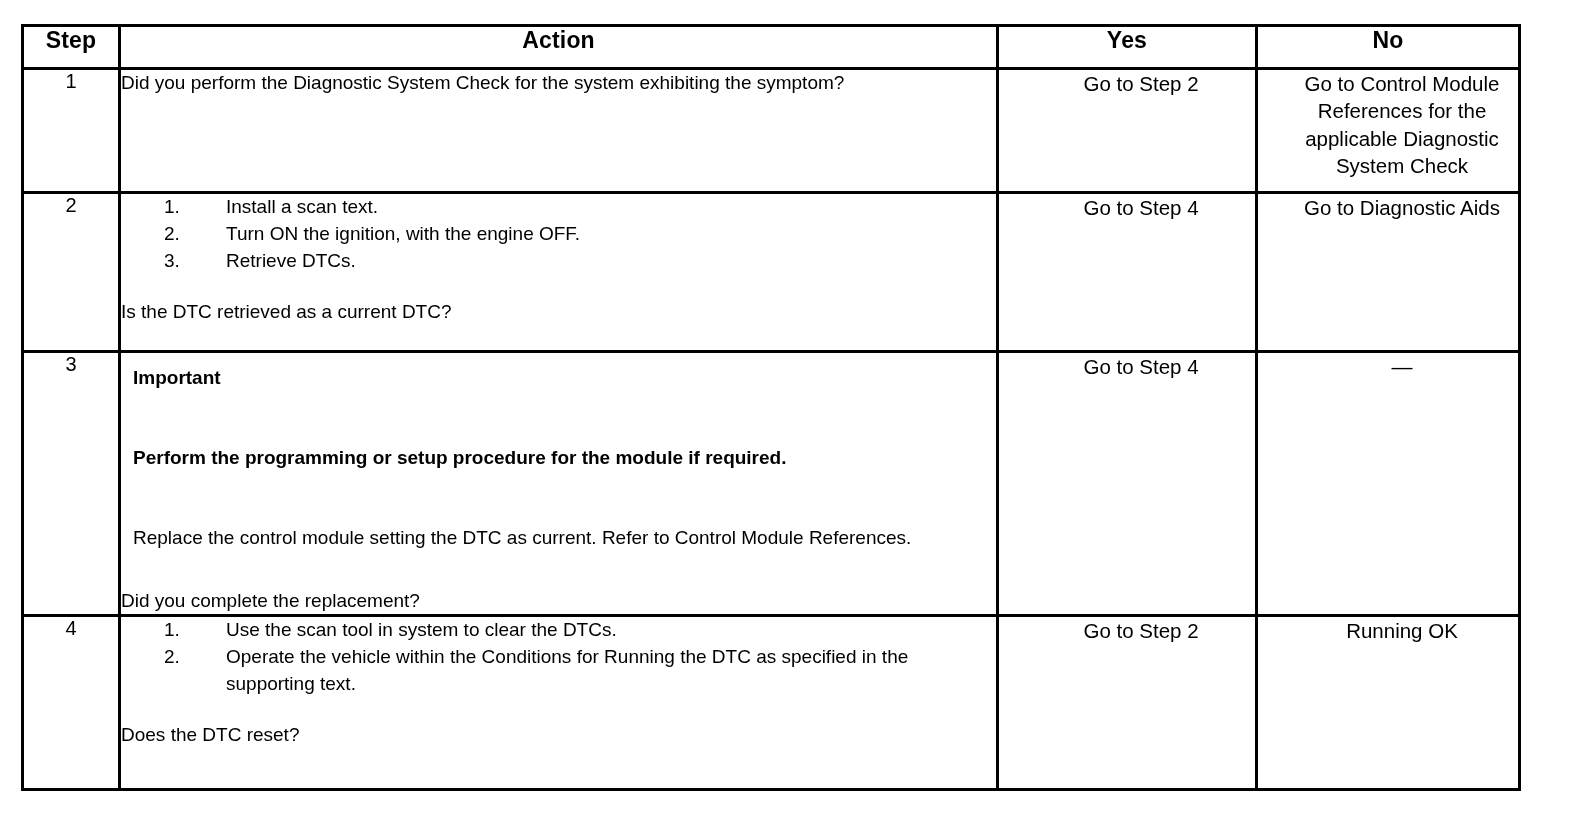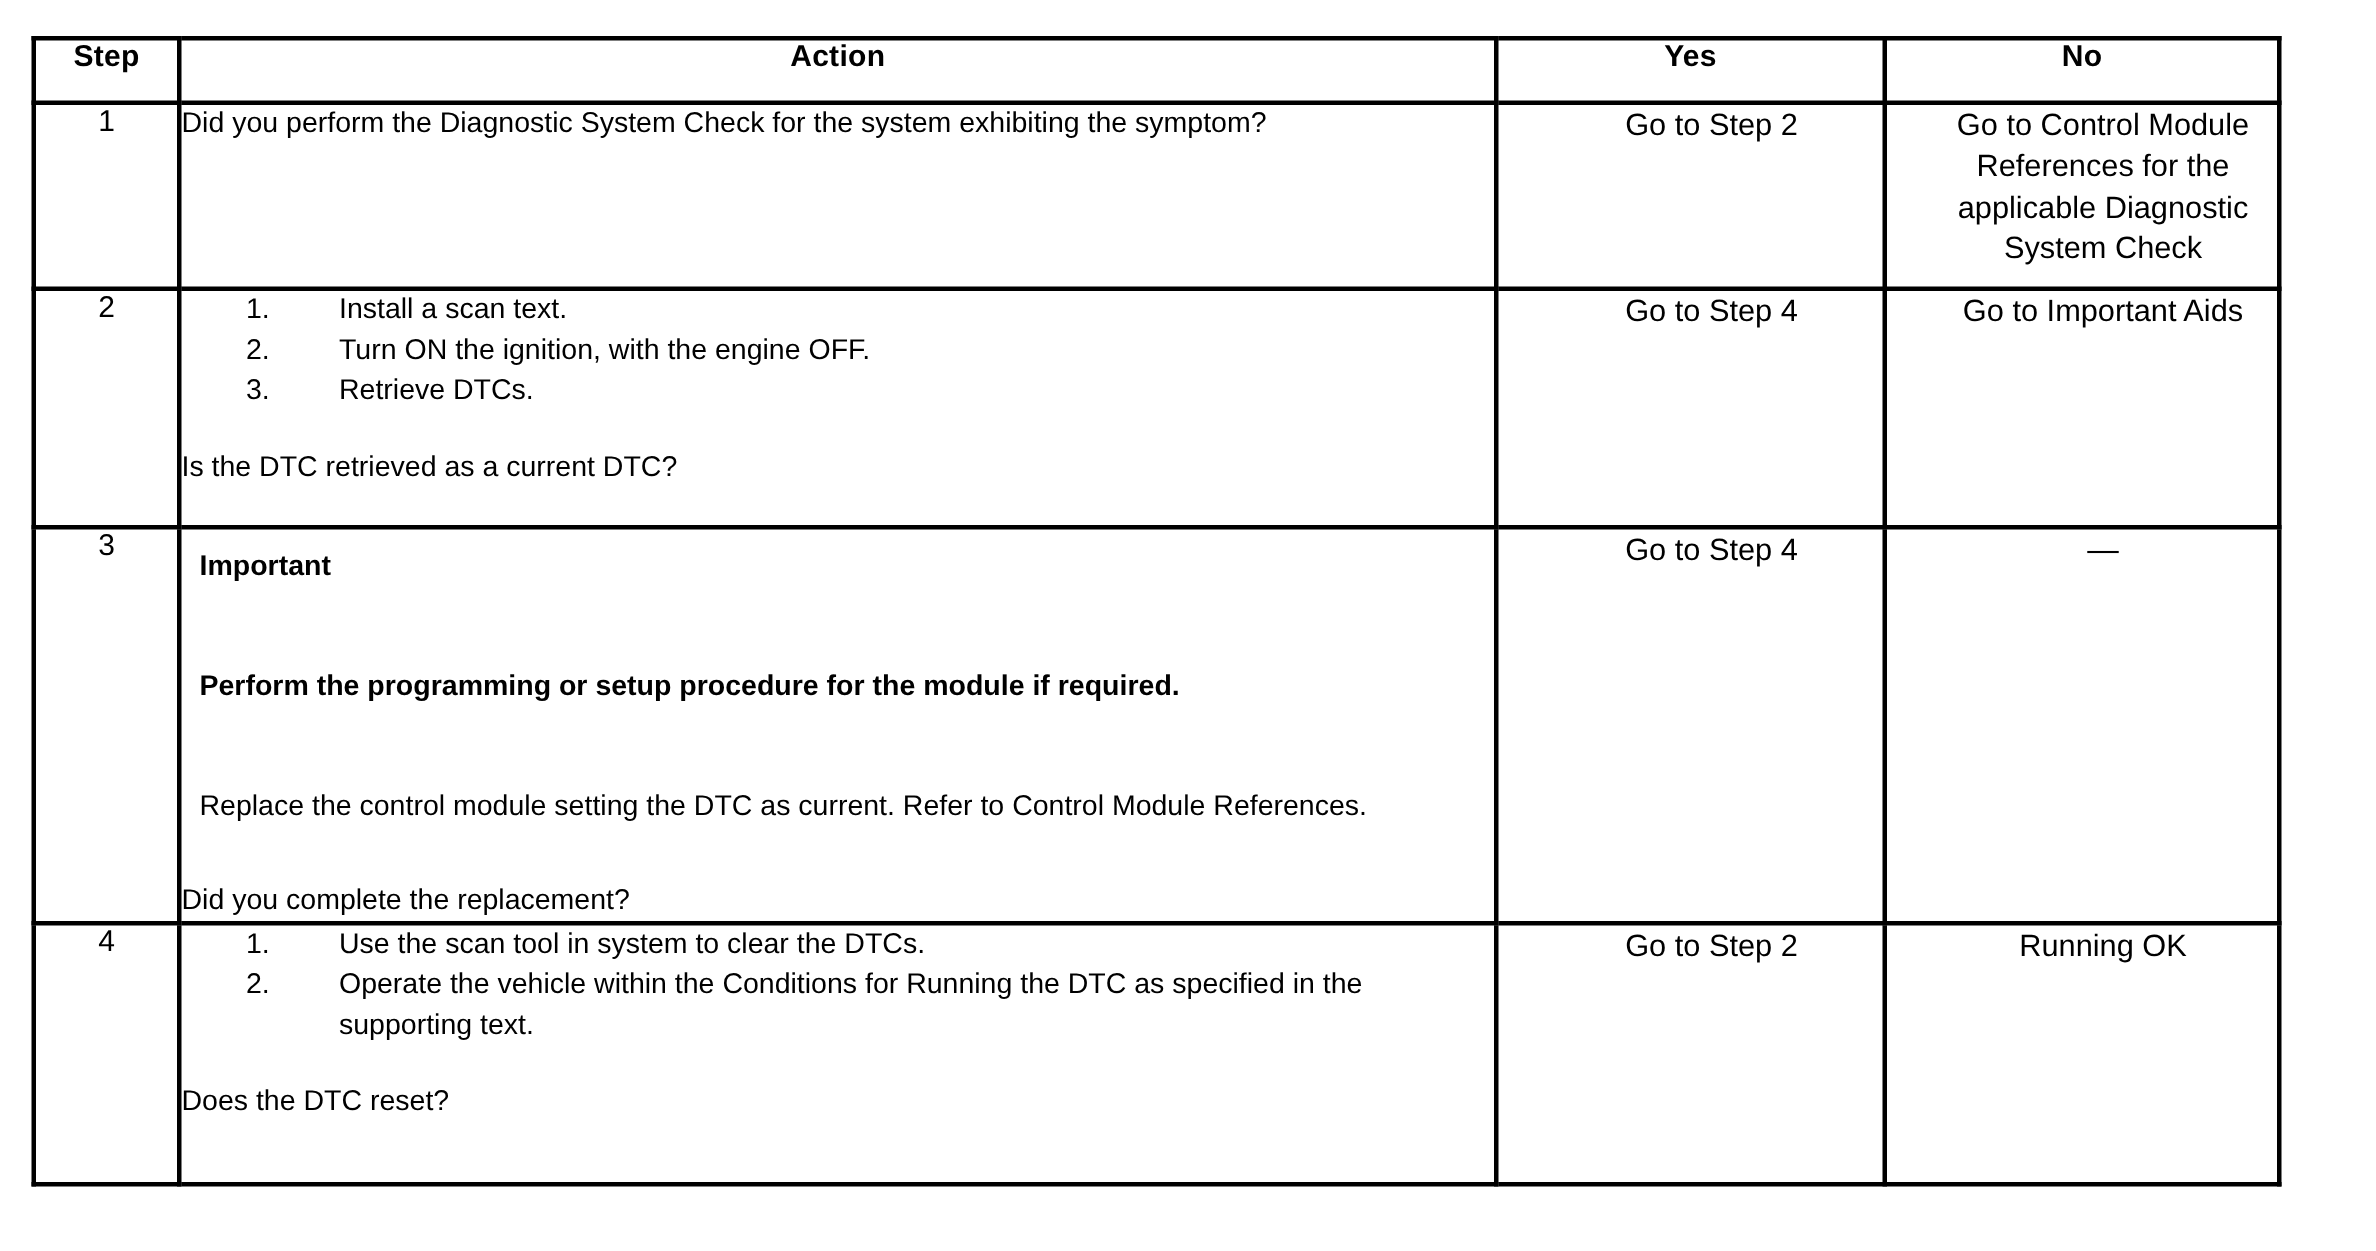--- a/index.html
+++ b/index.html
@@ -45,21 +45,21 @@
   col.c-step   { width: 97px; }
   col.c-action { width: 878px; }
   col.c-yes    { width: 259px; }
   col.c-no     { width: 263px; }
 
   
   .hdr-cell {
     height: 40px;
     text-align: center;
     vertical-align: middle;
-    font-size: 20px;
+    font-size: 23px;
     font-weight: bold;
     letter-spacing: 0.2px;
     margin-top: 40px;
   }
 
   
   .step-cell {
     text-align: center;
     vertical-align: middle;
     font-size: 20px;
@@ -190,21 +190,21 @@
           </ol>
           <div class="spacer-md"></div>
           <p class="action-para question-line">Is the DTC retrieved as a current DTC?</p>
         </td>
 
         <td class="ans-cell ans-bottom">
           <p class="ans-text">Go to Step 4</p>
         </td>
 
         <td class="ans-cell ans-bottom">
-          <p class="ans-text">Go to Important Aids</p>
+          <p class="ans-text">Go to Diagnostic Aids</p>
         </td>
       </tr>
 
       <tr class="row-3">
         <td class="step-cell">3</td>
 
         <td class="action-cell">
           <p class="action-para bold">Important</p>
           <div class="spacer-lg"></div>
           <p class="action-para bold">Perform the programming or setup procedure for the module if required.</p>

